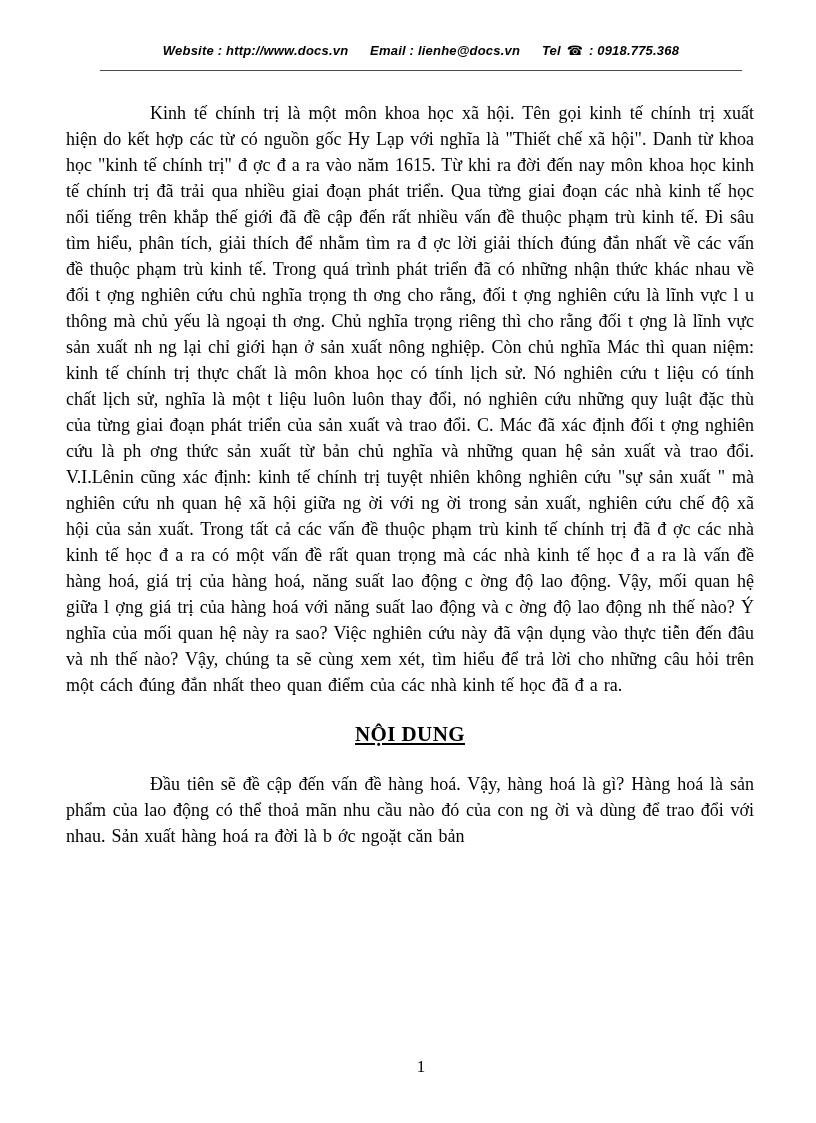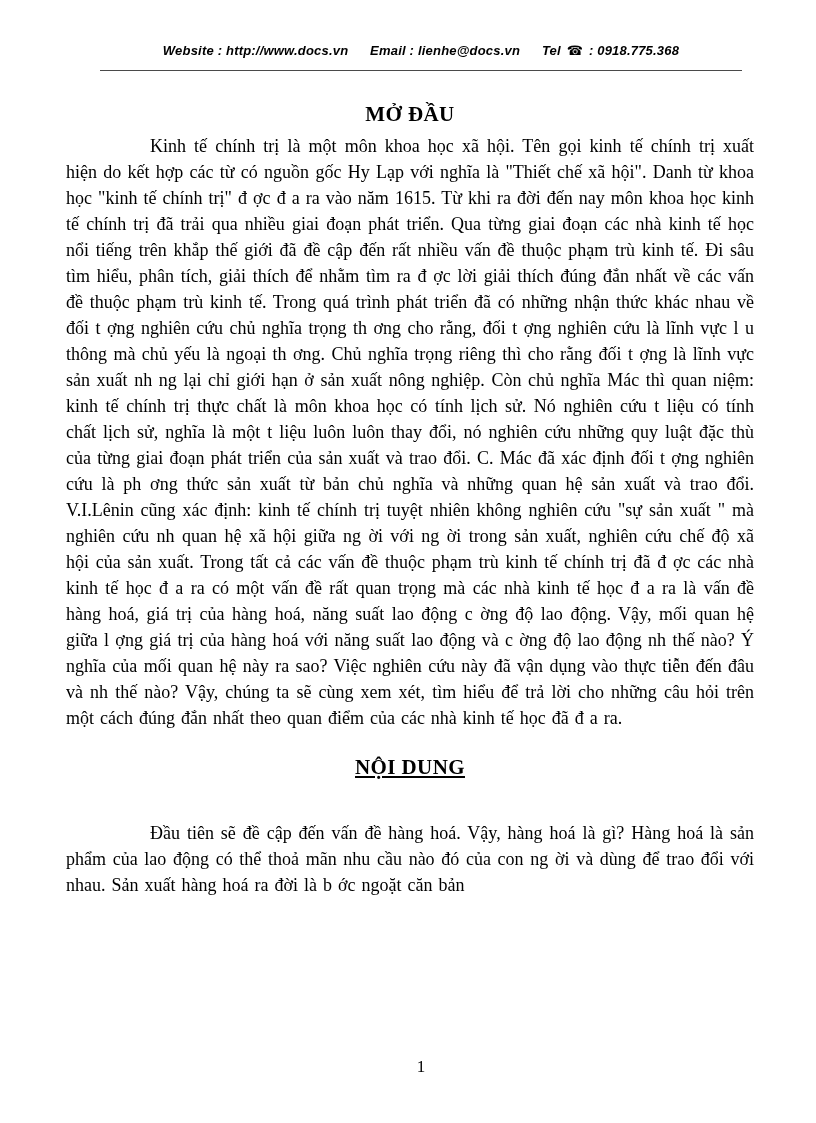--- a/index.html
+++ b/index.html
@@ -59,21 +59,21 @@
   .doc-paragraph {
     text-align: justify;
     text-indent: 84px;
     font-size: 18px;
     line-height: 26px;
     word-spacing: 1.5px;
     margin: 0;
     padding: 0;
   }
   .doc-paragraph.p1 { margin-top: 6px; }
-  .doc-paragraph.p2 { margin-top: 40px; }
+  .doc-paragraph.p2 { margin-top: 24px; }
   .page-footer {
     position: absolute;
     bottom: 46px;
     left: 0;
     width: 100%;
     text-align: center;
     font-size: 17px;
   }
 </style>
 </head>
@@ -83,21 +83,20 @@
 
   <div class="page-header">
     <span class="hseg">Website : http://www.docs.vn</span>
     <span class="hseg">Email  : lienhe@docs.vn</span>
     <span class="hseg"><span>Tel</span> <span class="phone-glyph">☎</span> <span>: 0918.775.368</span></span>
   </div>
 
   <div class="header-rule"></div>
 
   <div class="content">
-    <div class="doc-heading first">MỞ ĐẦU</div>
     <p class="doc-paragraph p1">Kinh tế chính trị là một môn khoa học xã hội. Tên gọi kinh tế chính trị xuất hiện do kết hợp các từ có nguồn gốc Hy Lạp với nghĩa là "Thiết chế xã hội". Danh từ khoa học "kinh tế chính trị" đ ợc đ a ra vào năm 1615. Từ khi ra đời đến nay môn khoa học kinh tế chính trị đã trải qua nhiều giai đoạn phát triển. Qua từng giai đoạn các nhà kinh tế học nổi tiếng trên khắp thế giới đã đề cập đến rất nhiều vấn đề thuộc phạm trù kinh tế. Đi sâu tìm hiểu, phân tích, giải thích để nhằm tìm ra đ ợc lời giải thích đúng đắn nhất về các vấn đề thuộc phạm trù kinh tế. Trong quá trình phát triển đã có những nhận thức khác nhau về đối t ợng nghiên cứu chủ nghĩa trọng th ơng cho rằng, đối t ợng nghiên cứu là lĩnh vực l u thông mà chủ yếu là ngoại th ơng. Chủ nghĩa trọng riêng thì cho rằng đối t ợng là lĩnh vực sản xuất nh ng lại chỉ giới hạn ở sản xuất nông nghiệp. Còn chủ nghĩa Mác thì quan niệm: kinh tế chính trị thực chất là môn khoa học có tính lịch sử. Nó nghiên cứu t  liệu có tính chất lịch sử, nghĩa là một t  liệu luôn luôn thay đổi, nó nghiên cứu những quy luật đặc thù của từng giai đoạn phát triển của sản xuất và trao đổi. C. Mác đã xác định đối t ợng nghiên cứu là ph ơng thức sản xuất từ bản chủ nghĩa và những quan hệ sản xuất và trao đổi. V.I.Lênin cũng xác định: kinh tế chính trị tuyệt nhiên không nghiên cứu "sự sản xuất " mà nghiên cứu nh  quan hệ xã hội giữa ng ời với ng ời trong sản xuất, nghiên cứu chế độ xã hội của sản xuất. Trong tất cả các vấn đề thuộc phạm trù kinh tế chính trị đã đ ợc các nhà kinh tế học đ a ra có một vấn đề rất quan trọng mà các nhà kinh tế học đ a ra là vấn đề hàng hoá, giá trị của hàng hoá, năng suất lao động c ờng độ lao động. Vậy, mối quan hệ giữa l ợng giá trị của hàng hoá với năng suất lao động và c ờng độ lao động nh  thế nào? Ý nghĩa của mối quan hệ này ra sao? Việc nghiên cứu này đã vận dụng vào thực tiễn đến đâu và nh  thế nào? Vậy, chúng ta sẽ cùng xem xét, tìm hiểu để trả lời cho những câu hỏi trên một cách đúng đắn nhất theo quan điểm của các nhà kinh tế học đã đ a ra.</p>
 
     <div class="doc-heading second">NỘI DUNG</div>
     <p class="doc-paragraph p2">Đầu tiên sẽ đề cập đến vấn đề hàng hoá. Vậy, hàng hoá là gì? Hàng hoá là sản phẩm của lao động có thể thoả mãn nhu cầu nào đó của con ng ời và dùng để trao đổi với nhau. Sản xuất hàng hoá ra đời là b ớc ngoặt căn bản</p>
   </div>
 
   <div class="page-footer">1</div>
 
 </div>
 

